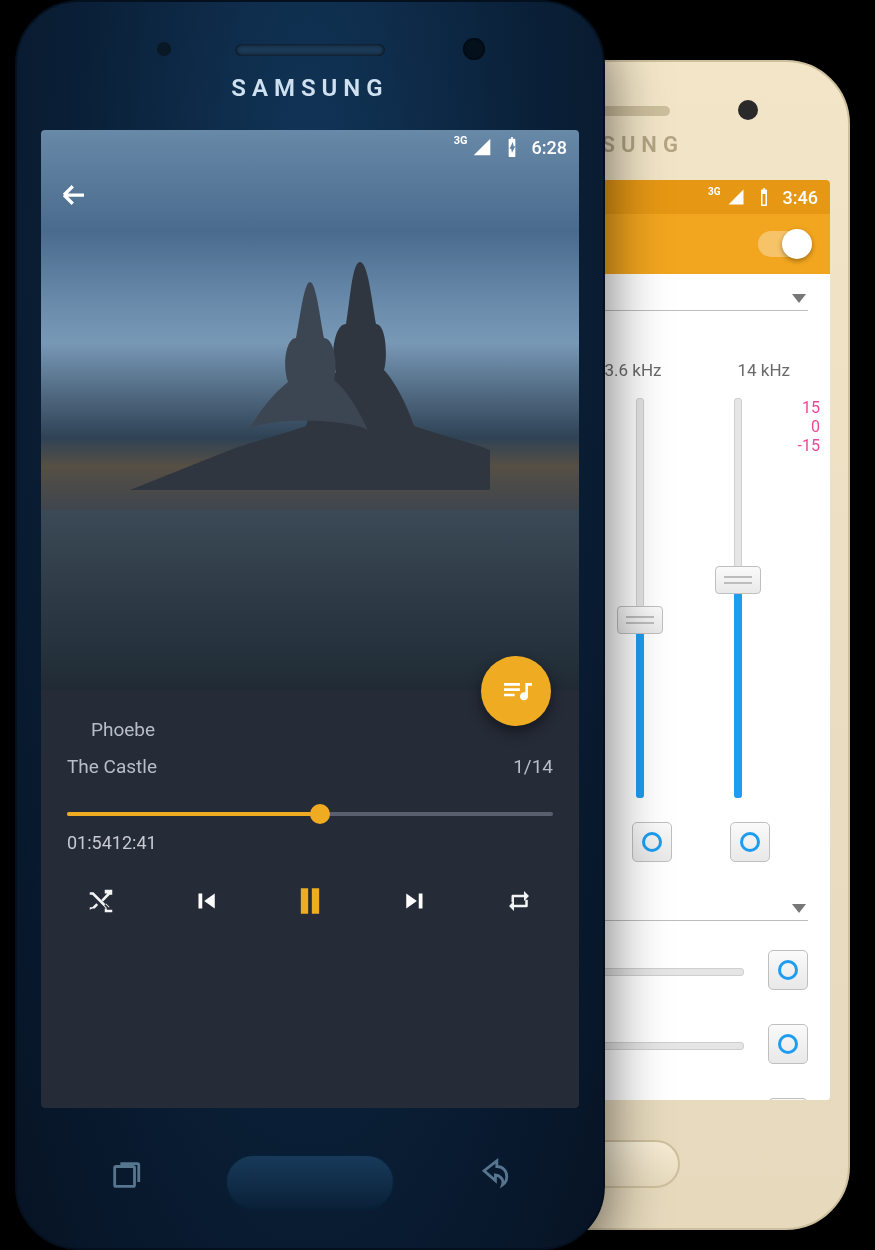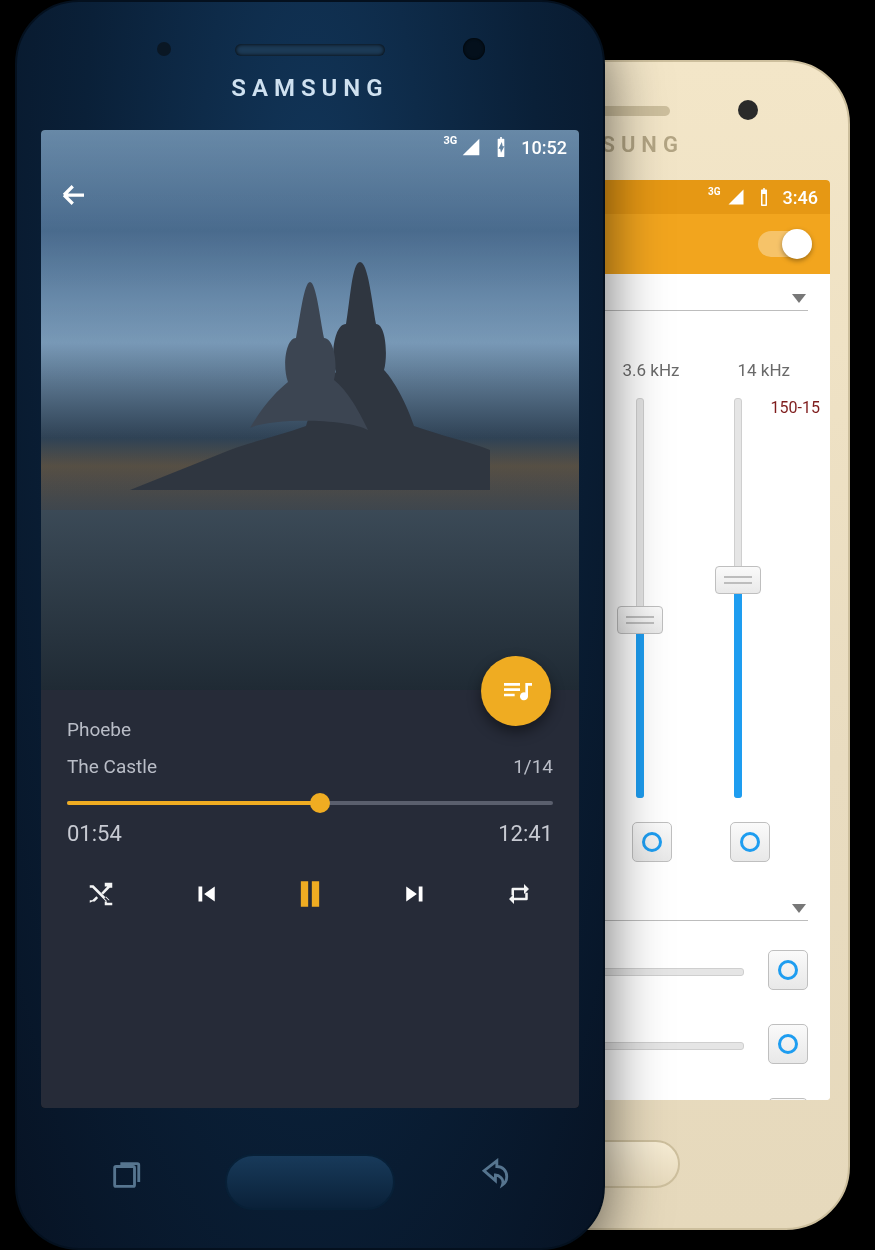--- a/index.html
+++ b/index.html
@@ -140,39 +140,39 @@
 
   .info-panel {
     position:relative;
     flex:1;
     background:#262b38;
     color:#e7e9ee;
     padding:28px 26px 16px;
     display:flex; flex-direction:column;
   }
   .title { font-size:26px; font-weight:400; margin-bottom:18px; }
-  .artist { font-size:19px; color:#b9bdc7; margin-bottom:14px; }
-  .album-row { display:flex; justify-content:space-between; font-size:19px; color:#b9bdc7; margin-bottom:15px; }
+  .artist { font-size:19px; color:#b9bdc7; margin-bottom:14px;margin-left:24px; }
+  .album-row { display:flex; justify-content:space-between; font-size:19px; color:#b9bdc7; margin-bottom:26px; }
 
   .seek {
     position:relative; height:20px; margin-bottom:8px;
   }
   .seek .track-full {
     position:absolute; left:0; right:0; top:50%; height:4px; margin-top:-2px;
     background:#5a5f6d; border-radius:3px;
   }
   .seek .track-played {
     position:absolute; left:0; top:50%; height:4px; margin-top:-2px;
     background:#efac22; border-radius:3px;
   }
   .seek .thumb {
     position:absolute; top:50%; width:20px; height:20px; margin:-10px 0 0 -10px;
     background:#efac22; border-radius:50%;
   }
-  .times { display:flex; justify-content:space-between; font-size:22px; color:#c7cad2; margin-bottom:24px; }
+  .times { display:flex; justify-content:flex-start; font-size:18px; color:#c7cad2; margin-bottom:24px; }
 
   .controls {
     display:flex; justify-content:space-between; align-items:center;
     padding:0 10px 8px;
   }
   .controls .btn { width:48px; height:48px; display:flex; align-items:center; justify-content:center; }
   .controls svg { fill:#fff; }
   .controls .small svg { width:30px; height:30px; opacity:.95; }
   .controls .nav svg { width:30px; height:30px; }
   .controls .play svg { width:44px; height:44px; fill:#efac22; }
@@ -199,26 +199,26 @@
     width:30px; height:30px; border-radius:50%; background:#fff;
     box-shadow:0 2px 5px rgba(0,0,0,.35);
   }
   .eq-body { position:absolute; inset:94px 0 0 0; padding:10px 20px 0 0; }
   .dd-caret {
     position:absolute; right:24px;
     width:0;height:0;border-left:7px solid transparent;border-right:7px solid transparent;border-top:9px solid #777;
   }
   .dd-line { position:absolute; right:22px; height:1px; background:#bdbdbd; }
   .band-labels {
-    position:absolute; top:86px; right:40px; display:flex; gap:58px; font-size:17px; color:#6a6a6a;
+    position:absolute; top:86px; right:40px; display:flex; gap:76px; font-size:17px; color:#6a6a6a;
   }
   .scale-nums {
     position:absolute; right:10px; top:124px; height:400px;
-    display:flex; flex-direction:row; justify-content:flex-end;
-    font-size:16px; color:#7f1d1d; text-align:right;
+    display:flex; flex-direction:column; justify-content:flex-start;
+    font-size:16px; color:#ec4899; text-align:right;
   }
   .vslider {
     position:absolute; top:124px; width:60px; height:400px;
   }
   .vslider .rail {
     position:absolute; left:50%; top:0; bottom:0; width:8px; margin-left:-4px;
     background:#e5e5e5; border:1px solid #cfcfcf; border-radius:3px;
   }
   .vslider .fill {
     position:absolute; left:50%; bottom:0; width:8px; margin-left:-4px;
@@ -360,21 +360,21 @@
 
       <div class="album-art">
         <div class="status-bar">
           <span class="g3">3G</span>
           <svg viewBox="0 0 24 24">
               <path d="M2 22h20V2z"></path>
             </svg>
           <svg viewBox="0 0 24 24">
               <path d="M15 2h-2V0h-2v2H9a1 1 0 0 0-1 1v20a1 1 0 0 0 1 1h6a1 1 0 0 0 1-1V3a1 1 0 0 0-1-1zm-3 17-1-5H9l4-8 1 5h2z"></path>
             </svg>
-          <span>10:52</span>
+          <span>6:28</span>
         </div>
 
         <div class="back-arrow">
           <svg viewBox="0 0 24 24">
               <path d="M20 12H4m0 0 7-7M4 12l7 7"></path>
             </svg>
         </div>
 
         <svg class="castle-sil" viewBox="0 0 360 230">
           <path fill="#2f3640" d="M0 230h360v-40c-20-8-48-14-76-24-10-30-24-50-30-56 4-14 2-46-8-46-4-22-8-62-16-62s-10 40-14 62c-12 0-16 34-10 48-8 8-22 28-30 54-34 12-64 18-86 28z"></path>

